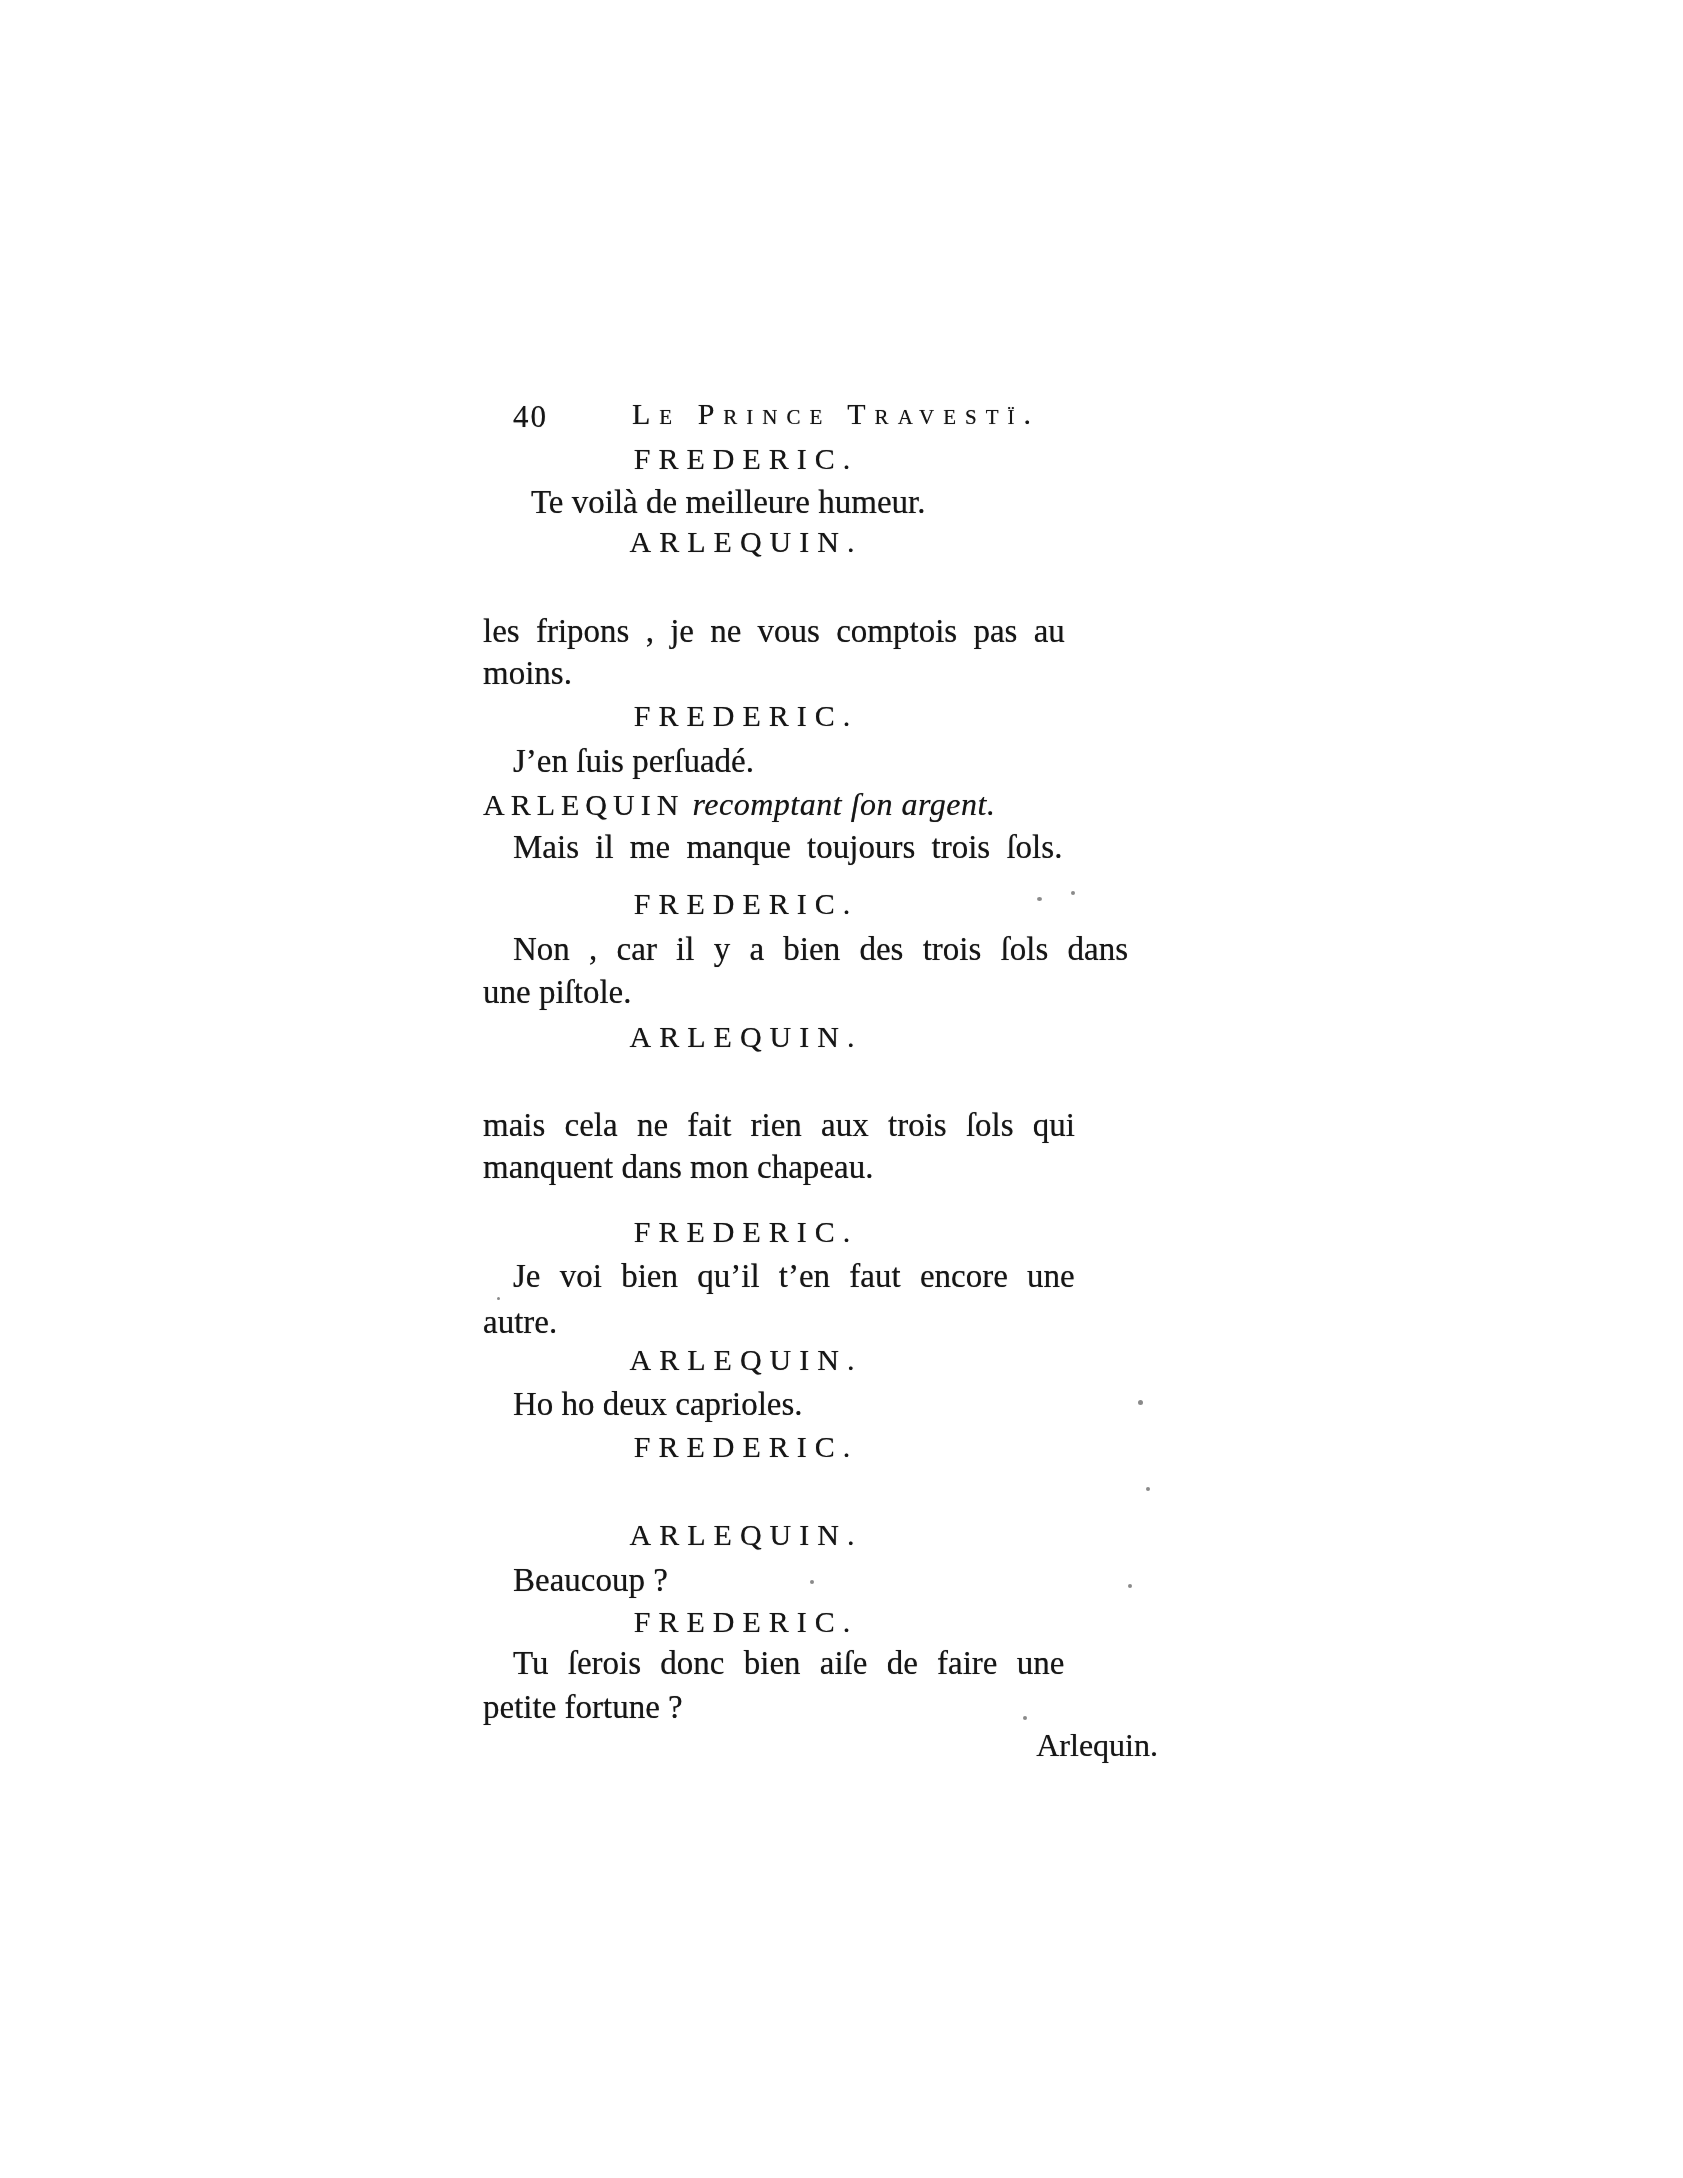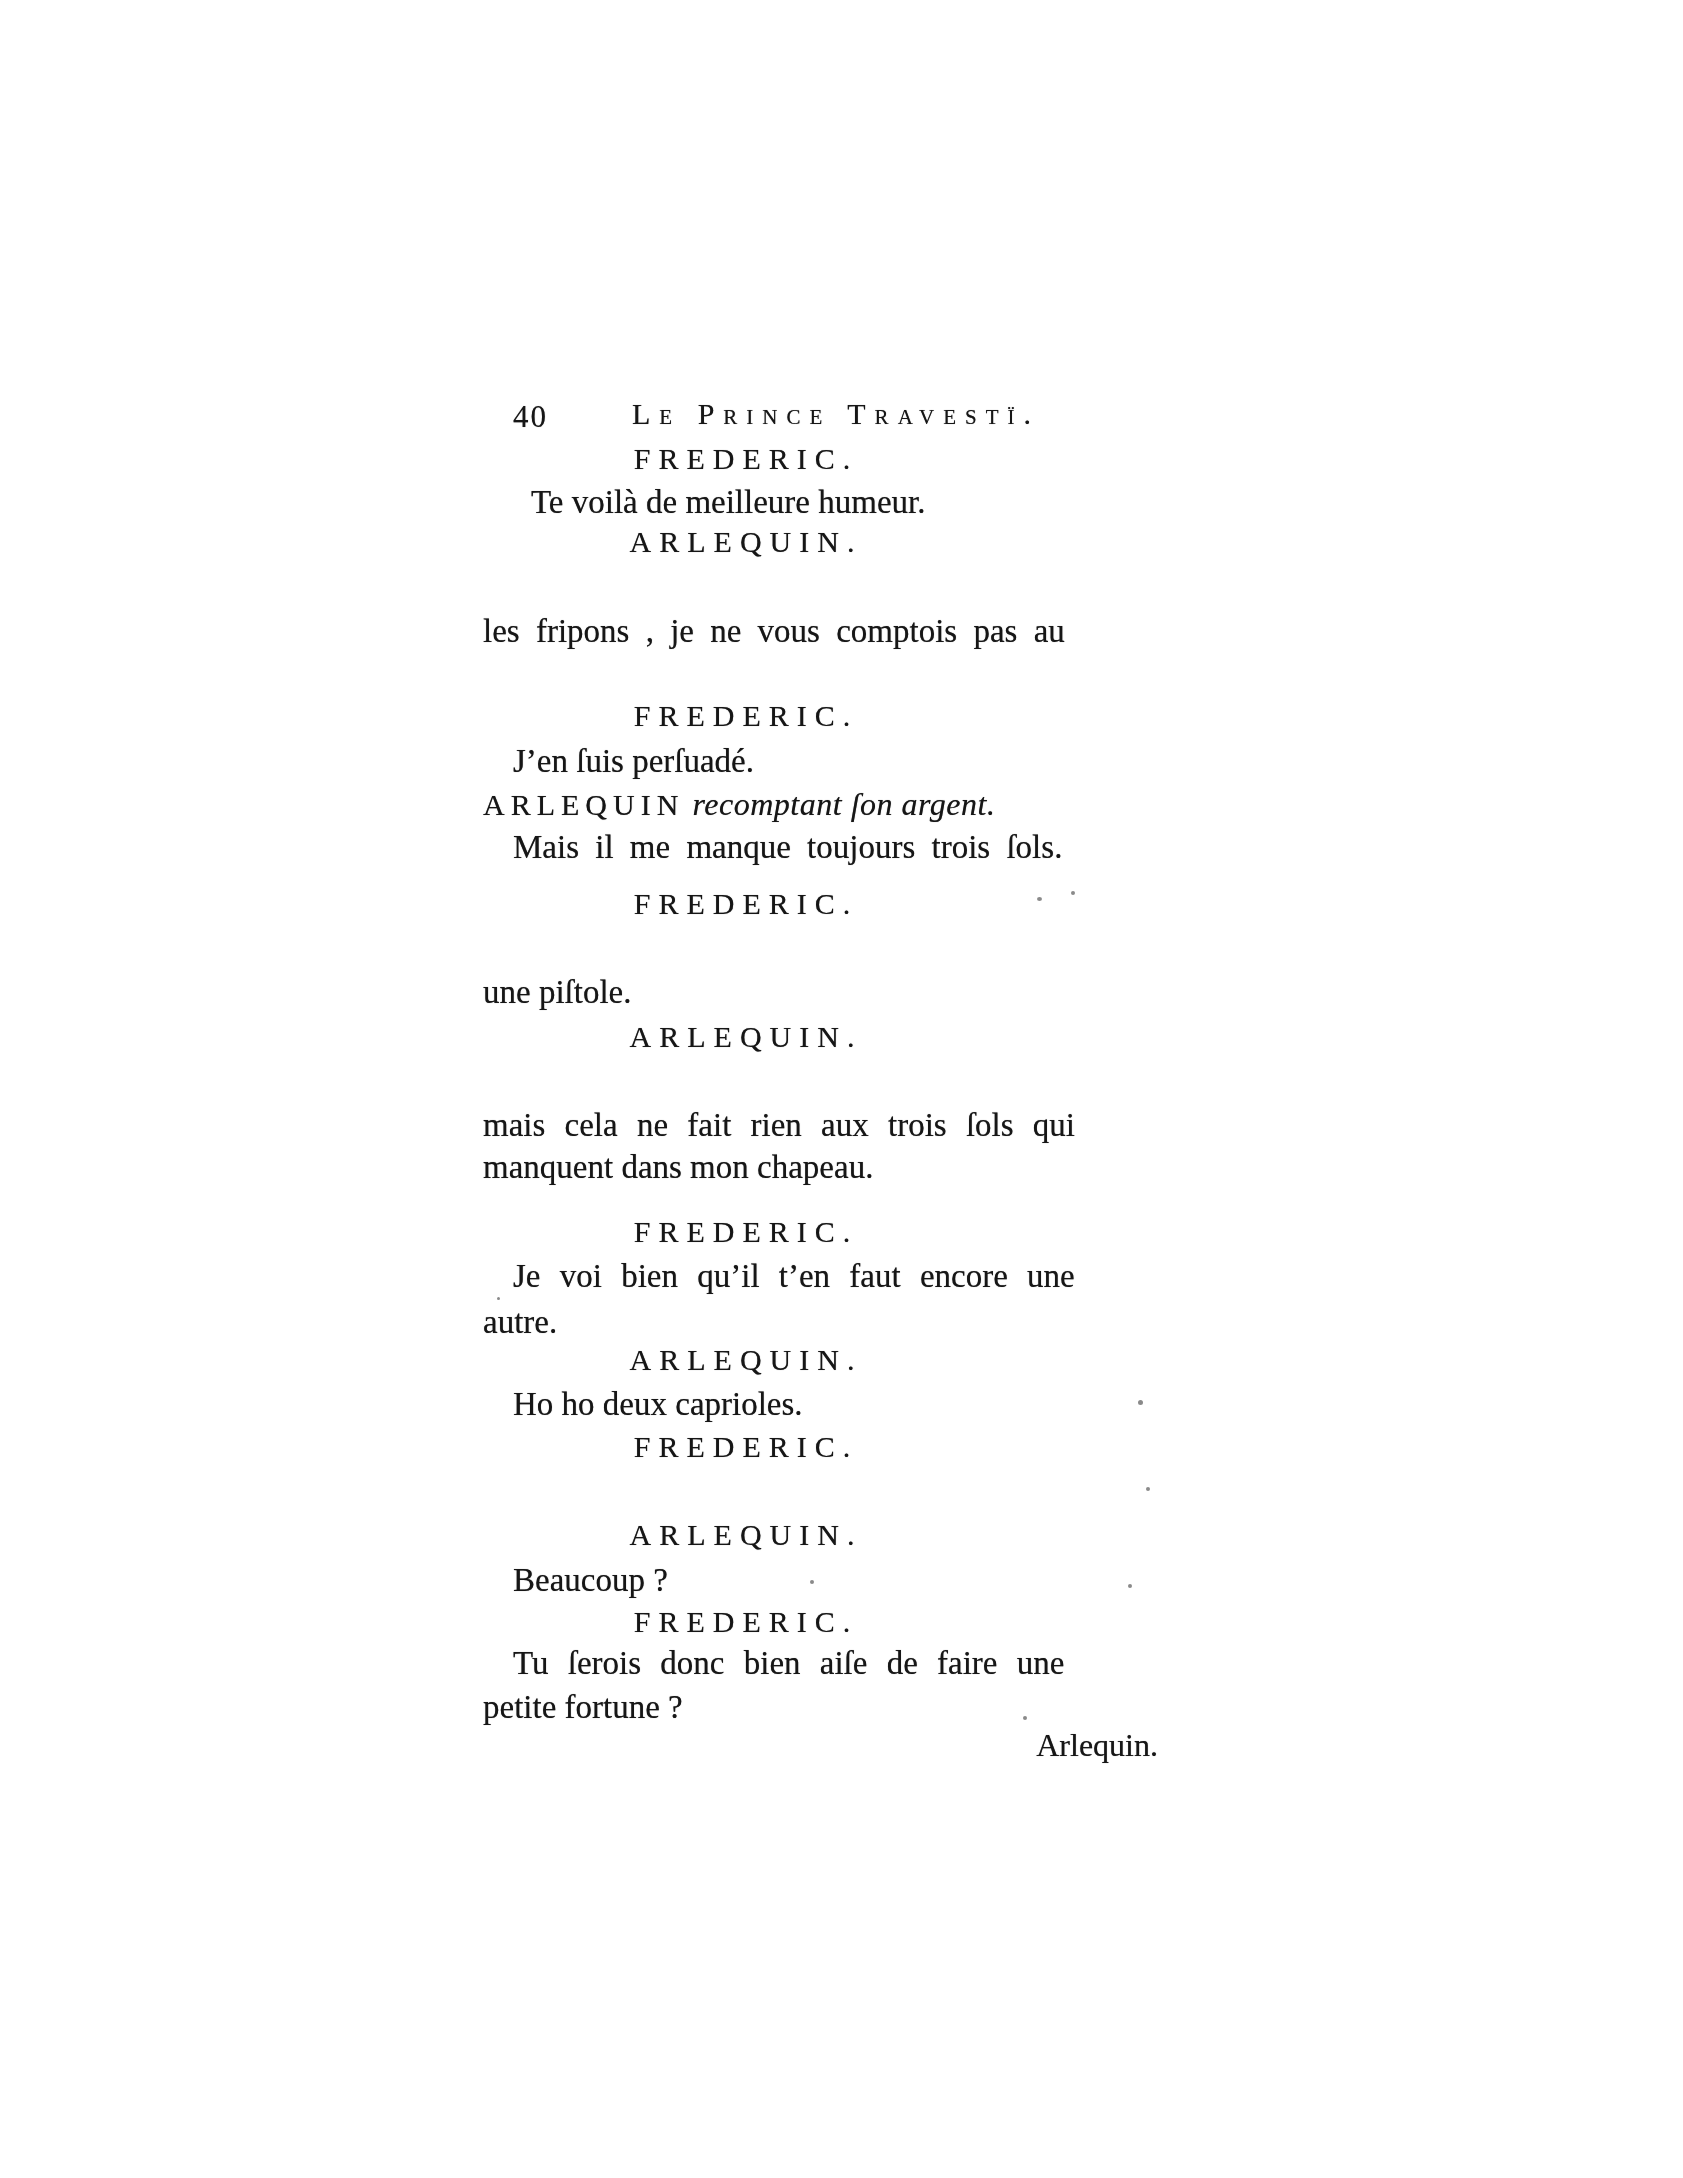--- a/index.html
+++ b/index.html
@@ -44,31 +44,33 @@
     <div class="line" style="top:399px">
       <span class="pagenum">40</span>
       <span class="runtitle">Le Prince Travestï.</span>
     </div>
 
     <div class="line speaker" style="top:442px">FREDERIC.</div>
     <div class="line" style="top:484px;padding-left:48px">Te voilà de meilleure humeur.</div>
 
     <div class="line speaker" style="top:525px">ARLEQUIN.</div>
     <div class="line just" style="top:613px">les fripons , je ne vous comptois pas au</div>
+    <div class="line" style="top:655px">moins.</div>
 
     <div class="line speaker" style="top:699px">FREDERIC.</div>
     <div class="line indent" style="top:743px">J’en ſuis perſuadé.</div>
 
     <div class="line" style="top:786px">
       <span class="sd-speaker">ARLEQUIN</span>
       <span class="sd-italic">recomptant ſon argent.</span>
     </div>
     <div class="line indent just" style="top:829px">Mais il me manque toujours trois ſols.</div>
 
     <div class="line speaker" style="top:887px">FREDERIC.</div>
+    <div class="line indent just2" style="top:931px">Non , car il y a bien des trois ſols dans</div>
     <div class="line" style="top:974px">une piſtole.</div>
 
     <div class="line speaker" style="top:1020px">ARLEQUIN.</div>
     <div class="line just2" style="top:1107px">mais cela ne fait rien aux trois ſols qui</div>
     <div class="line" style="top:1149px">manquent dans mon chapeau.</div>
 
     <div class="line speaker" style="top:1215px">FREDERIC.</div>
     <div class="line indent just2" style="top:1258px">Je voi bien qu’il t’en faut encore une</div>
     <div class="line" style="top:1304px;padding-left:-5px">autre.</div>
 

